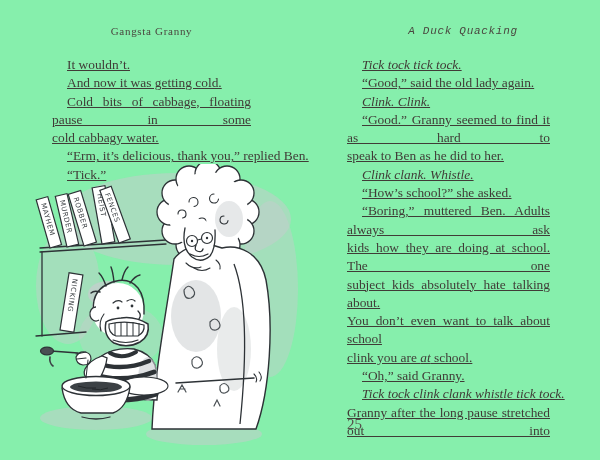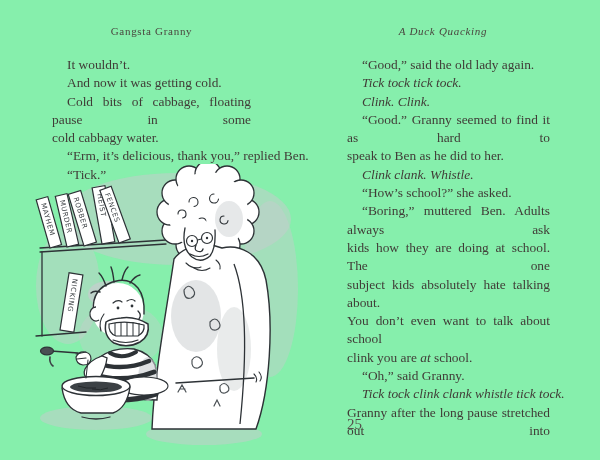--- a/index.html
+++ b/index.html
@@ -2,22 +2,22 @@
 <html><head>
 <meta charset="utf-8">
 <style>
   html,body{margin:0;padding:0;background:#ffffff;width:600px;height:460px;overflow:hidden;}
   .spread{position:relative;width:600px;height:460px;background:#86efac;font-family:"Liberation Serif","DejaVu Serif",serif;color:#403c37;}
   .page{position:absolute;top:0;height:460px;width:300px;}
   #leftPage{left:0;}
   #rightPage{left:300px;}
   .running-head{position:absolute;top:25px;font-size:11px;letter-spacing:.7px;text-align:center;color:#4a463f;}
   #leftPage .running-head{left:52px;width:199px;}
-  #rightPage .running-head{left:42px;width:202px;font-style:italic;}
-  .textblock{position:absolute;top:56px;font-size:13.4px;line-height:18.3px;}
+  #rightPage .running-head{left:62px;width:202px;font-style:italic;font-family:Liberation Mono, monospace;}
+  .textblock{position:absolute;top:56px;font-size:13.4px;line-height:18.3px;text-decoration:underline;}
   #leftPage .textblock{left:52px;width:199px;}
   #rightPage .textblock{left:47px;width:203px;}
   .bl{white-space:nowrap;}
   .bl.j{white-space:normal;text-align:justify;text-align-last:justify;}
   .bl.in{text-indent:15px;}
   .it{font-style:italic;}
   .folio{position:absolute;top:416px;left:47px;width:202px;text-align:left;font-size:15px;color:#55514b;}
   .illo{position:absolute;left:26px;top:164px;}
   svg text.spine{font-family:"DejaVu Sans",sans-serif;font-size:7px;letter-spacing:.6px;fill:#3a3f43;}
 </style>
@@ -209,22 +209,22 @@
         <path d="M52,222 q8,3 18,2 M66,225 q9,2 16,-1" stroke="#23272a" stroke-width="1" fill="none"></path>
         <path d="M56,253 Q70,257 84,253" fill="none" stroke="#2d3236" stroke-width="1.3" stroke-linecap="round"></path>
         <path d="M62,196 L60,214" stroke="#2d3236" stroke-width="1" stroke-linecap="round"></path>
       </g>
     </svg>
   </div>
 
   <div class="page" id="rightPage">
     <div class="running-head">A Duck Quacking</div>
     <div class="textblock">
+        <div class="bl in"><span class="it">Tick tock tick tock.</span></div>
         <div class="bl in"><span>“Good,” said the old lady again.</span></div>
-        <div class="bl in"><span class="it">Tick tock tick tock.</span></div>
         <div class="bl in"><span class="it">Clink. Clink.</span></div>
         <div class="bl in j"><span>“Good.” Granny seemed to find it as hard to</span></div>
         <div class="bl"><span>speak to Ben as he did to her.</span></div>
         <div class="bl in"><span class="it">Clink clank. Whistle.</span></div>
         <div class="bl in"><span>“How’s school?” she asked.</span></div>
         <div class="bl in j"><span>“Boring,” muttered Ben. Adults always ask</span></div>
         <div class="bl j"><span>kids how they are doing at school. The one</span></div>
         <div class="bl j"><span>subject kids absolutely hate talking about.</span></div>
         <div class="bl j"><span>You don’t even want to talk about school</span></div>
         <div class="bl"><span>clink you are </span><span class="it">at</span><span> school.</span></div>

